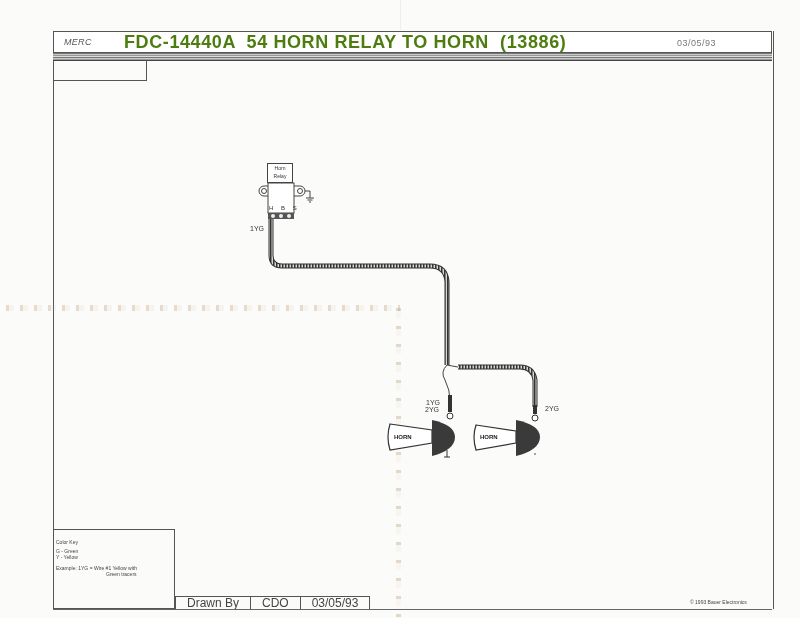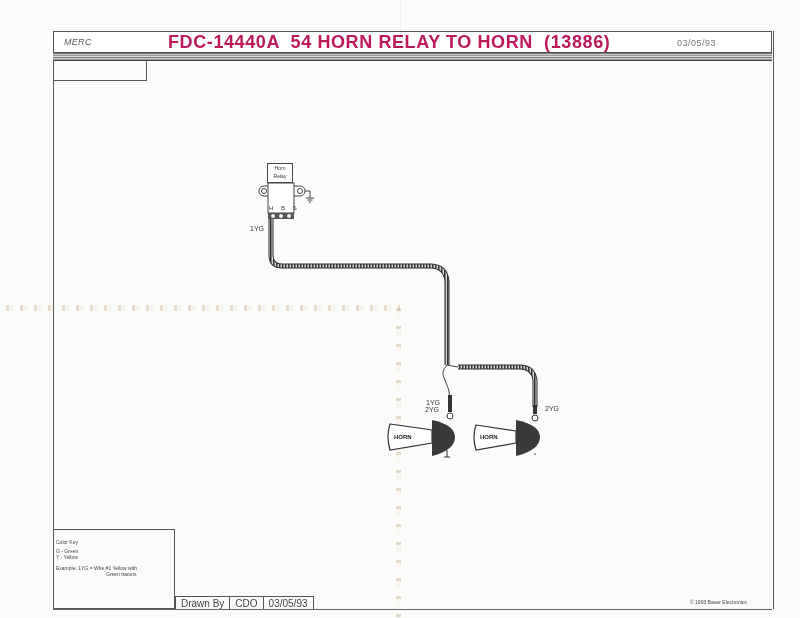--- a/index.html
+++ b/index.html
@@ -8,39 +8,39 @@
     background: #fbfbf9;
     font-family: "Liberation Sans", sans-serif;
     color: #2a2a2a;
   }
   .sheet { position: absolute; left: 53px; top: 31px; width: 719px; height: 578px; border-left: 1.5px solid #555; border-right: 1.5px solid #555; }
   .titlebar { position: absolute; left: 53px; top: 31px; width: 719px; height: 22px; border: 1.5px solid #555; background: #fff; box-sizing: border-box; }
   .title-band { position: absolute; left: 53px; top: 53px; width: 719px; height: 7px;
     background: repeating-linear-gradient(180deg, #777 0 1px, #c9c9c9 1px 2px, #999 2px 3px, #ddd 3px 4px);
     border-bottom: 1px solid #444; }
   .merc { position: absolute; left: 64px; top: 37px; font-size: 9px; font-style: italic; color: #555; letter-spacing: 0.3px; }
-  .title { position: absolute; left: 124px; top: 32px; font-size: 18px; font-weight: bold; color: #be185d; letter-spacing: 0.6px; white-space: pre; margin-left: 44px; }
+  .title { position: absolute; left: 124px; top: 32px; font-size: 18px; font-weight: bold; color: #4d7c0f; letter-spacing: 0.6px; white-space: pre; }
   .date-top { position: absolute; left: 677px; top: 38px; font-size: 9px; color: #777; letter-spacing: 0.5px; }
   .small-box { position: absolute; left: 53px; top: 60px; width: 94px; height: 21px; border: 1px solid #555; border-left: none; border-top: none; box-sizing: border-box; }
 
   .stain-h { position: absolute; left: 0; top: 305px; width: 400px; height: 6px;
     background: repeating-linear-gradient(90deg, rgba(200,170,130,.0) 0 6px, rgba(190,160,120,.35) 6px 9px, rgba(200,180,140,.1) 9px 14px); }
   .stain-v { position: absolute; left: 396px; top: 300px; width: 5px; height: 318px;
     background: repeating-linear-gradient(180deg, rgba(200,170,130,.0) 0 8px, rgba(185,150,110,.35) 8px 11px, rgba(200,180,140,.08) 11px 18px); }
   .fold-top { position: absolute; left: 400px; top: 0; width: 1px; height: 30px; background: rgba(0,0,0,.05); }
 
   .relay-label { position: absolute; left: 267px; top: 163px; width: 24px; height: 18px; border: 1px solid #444; background: #fff; font-size: 5px; line-height: 8px; text-align: center; color: #333; }
   .pin-labels { position: absolute; left: 269px; top: 205px; font-size: 6px; letter-spacing: 3px; color: #333; }
   .wire-label { position: absolute; font-size: 7px; color: #333; line-height: 8px; }
   .horn-text { position: absolute; font-size: 6px; color: #222; font-weight: bold; }
 
   .legend { position: absolute; left: 53px; top: 529px; width: 122px; height: 80px; border: 1px solid #555; border-left: none; box-sizing: border-box; background: transparent; }
   .legend div { font-size: 5px; color: #444; line-height: 7px; position: absolute; left: 3px; }
   .drawn { position: absolute; left: 175px; top: 596px; height: 13px; display: flex; border-top: 1px solid #555; }
-  .drawn span { font-size: 10px; color: #444; padding: 1px 5px; border-right: 1px solid #555; line-height: 11px; }
+  .drawn span { font-size: 12px; color: #444; padding: 1px 11px; border-right: 1px solid #555; line-height: 11px; }
   .drawn span:first-child { border-left: 1px solid #555; }
   .copyright { position: absolute; left: 690px; top: 599px; font-size: 5px; color: #444; }
   .bottom-line { position: absolute; left: 53px; top: 609px; width: 719px; height: 1px; background: #666; }
 </style>
 </head>
 <body>
 
 <div class="fold-top"></div>
 <div class="sheet"></div>
 <div class="titlebar"></div>

